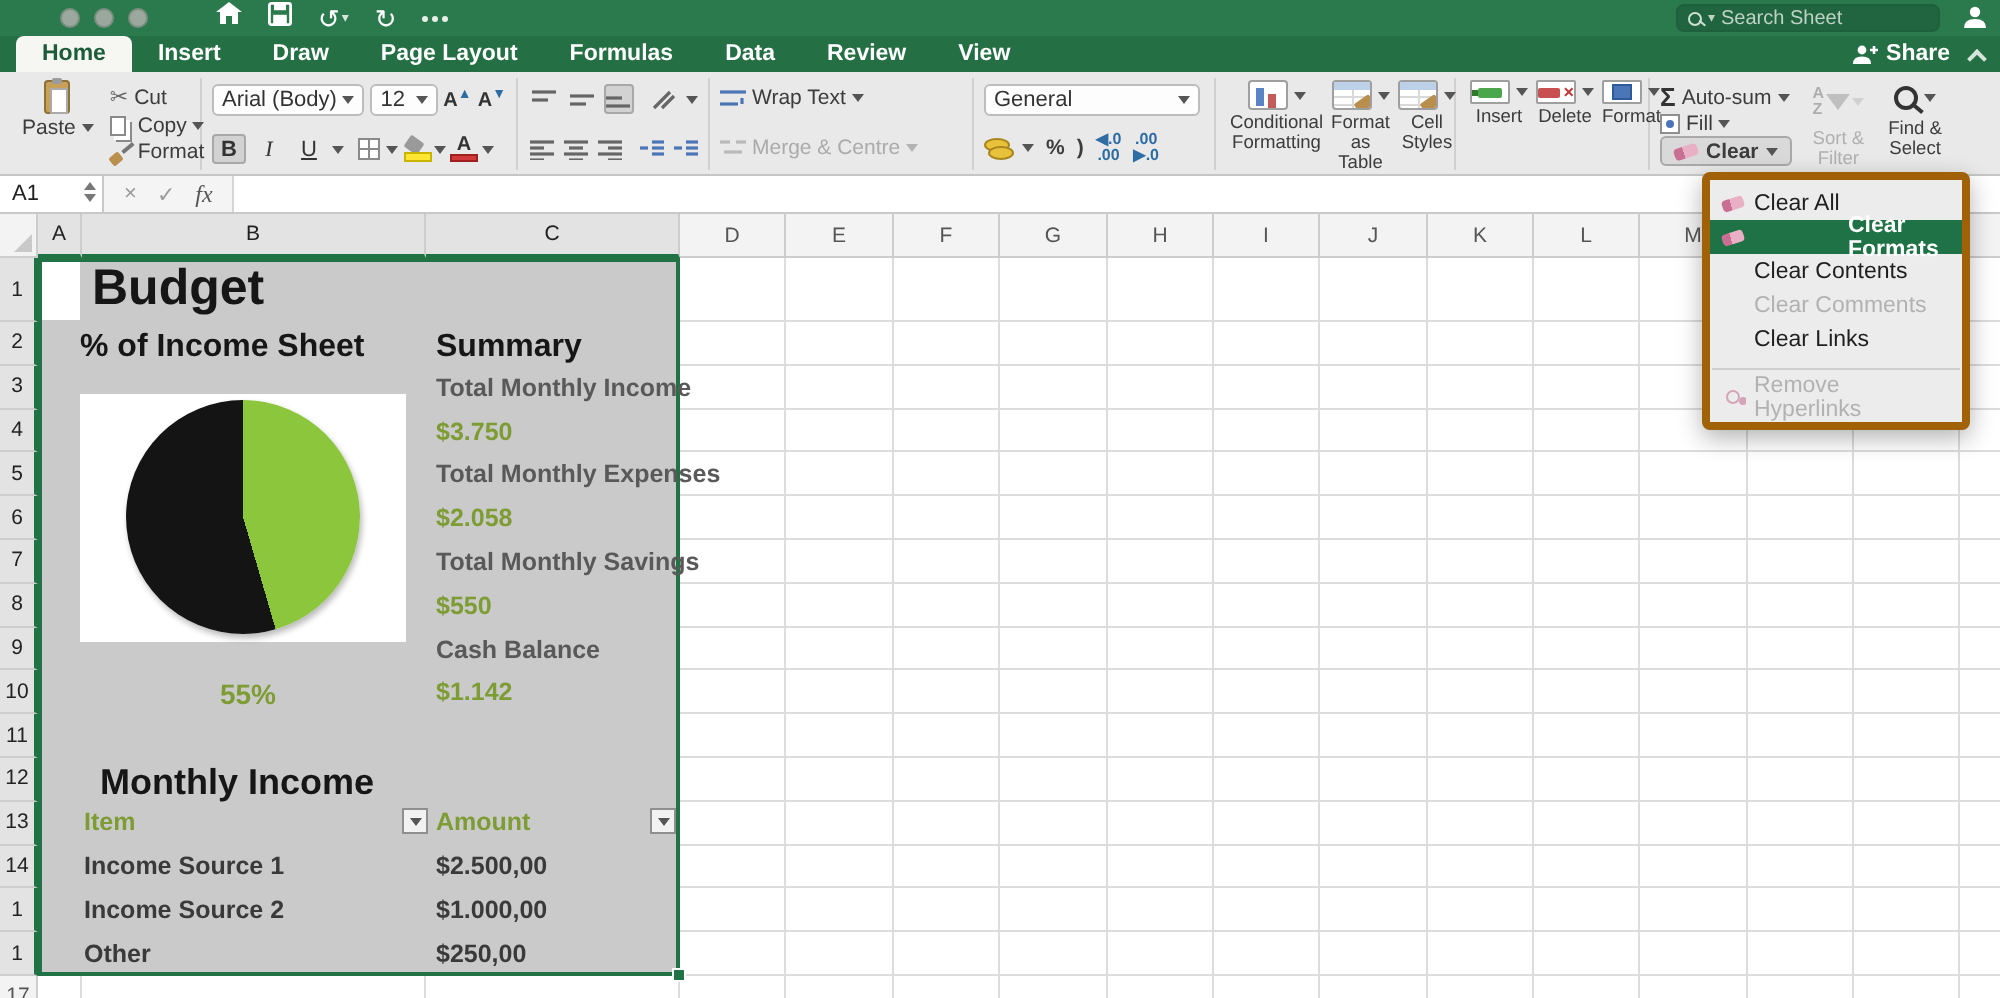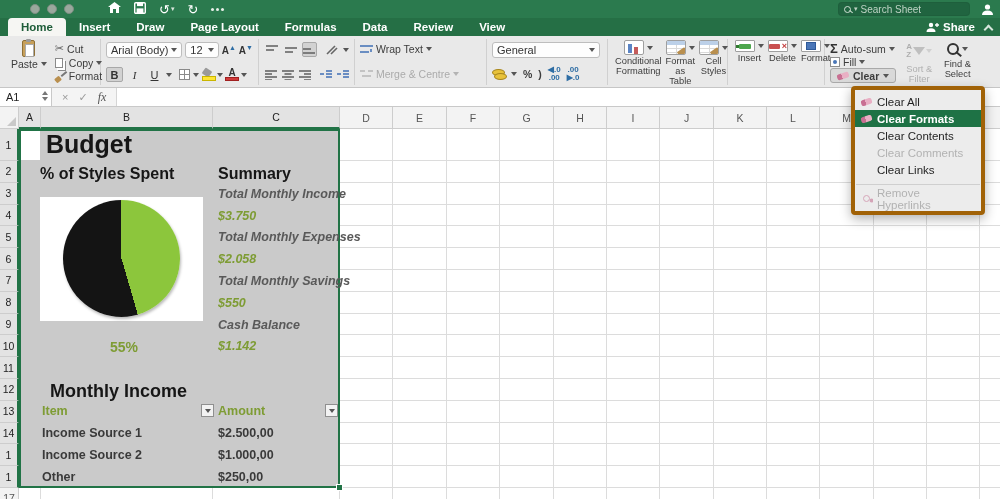--- a/index.html
+++ b/index.html
@@ -140,37 +140,37 @@
   .handle { position:absolute; left:317px; top:355px; width:7px; height:7px; background:#217346; border:1px solid #fff; z-index:3; }
   .a1cell { position:absolute; left:2px; top:2px; width:19px; height:29px; background:#fff; z-index:2; }
   .stext { position:absolute; z-index:2; white-space:nowrap; }
   .sheet-title { left:27px; top:1px; font-size:25px; font-weight:bold; color:#161616; }
   .sec-h { font-size:16px; font-weight:bold; color:#161616; }
   .chartbox { position:absolute; left:21px; top:68px; width:163px; height:124px; background:#fff; z-index:2; }
   .pie { position:absolute; left:23px; top:3px; width:117px; height:117px; border-radius:50%;
          background:conic-gradient(from 0deg, #8cc63c 0 45.5%, #141414 45.5% 100%);
          box-shadow:1px 2px 3px rgba(0,0,0,.28); }
   .pie-lbl { left:75px; top:210px; width:60px; text-align:center; font-size:14px; font-weight:bold; color:#7e9c34; }
-  .summary { position:absolute; left:199px; top:54px; z-index:2;font-style:italic; }
+  .summary { position:absolute; left:199px; top:54px; z-index:2; }
   .sum-item { height:43.6px; }
   .sum-label { height:21.8px; display:flex; align-items:center; font-size:12.5px; font-weight:bold; color:#595959; }
   .sum-value { height:21.8px; display:flex; align-items:center; font-size:12.5px; font-weight:bold; color:#7e9c34; }
   .income-title { left:23px; top:252px; font-size:18px; font-weight:bold; color:#161616;margin-left:8px; }
   .col-h { font-size:12.5px; font-weight:bold; color:#7e9c34; }
   .income-rows { position:absolute; left:0; top:293.6px; width:321px; z-index:2; }
   .inc-row { height:21.8px; position:relative; }
   .inc-item { position:absolute; left:23px; top:0; height:21.8px; display:flex; align-items:center; font-size:12.5px; font-weight:bold; color:#3a3a3a; }
   .inc-amt { position:absolute; left:199px; top:0; height:21.8px; display:flex; align-items:center; font-size:12.5px; font-weight:bold; color:#3a3a3a; }
   .filterbtn { position:absolute; width:13px; height:13px; background:#f2f2f2; border:1px solid #8f8f8f; display:flex; align-items:center; justify-content:center; z-index:2; }
   .filterbtn .caret { border-left-width:3px; border-right-width:3px; border-top-width:4px; }
 
   
   .clear-menu { position:absolute; left:851px; top:86px; width:134px; background:#ececec; border:4px solid #a16207; border-radius:4px; box-shadow:0 4px 12px rgba(0,0,0,.3); padding:3px 0 4px; z-index:50; }
   .menu-item { height:17px; display:flex; align-items:center; font-size:11.5px; color:#1f1f1f; padding-right:6px; position:relative; }
-  .menu-item[data-state="selected"] { background:#1e7245; color:#fff; font-weight:bold; }
+  .menu-item[data-state="selected"] { background:#1e7245; color:#fff; font-weight:bold;gap:47px; }
   .menu-item[data-state="disabled"] { color:#b2b2b2; }
   .menu-item[data-sep="true"] { margin-top:12px; }
   .menu-item[data-sep="true"]::before { content:""; position:absolute; left:1px; right:1px; top:-6px; height:1px; background:#cfcfcf; }
   .mi-icon { width:22px; flex:none; display:flex; justify-content:center; }
   .mi-icon[data-icon="eraser"]::before { content:""; width:11px; height:6px; background:linear-gradient(90deg,#c86f92 0 40%, #e9afc4 40%); border-radius:2px; transform:rotate(-18deg); }
   .mi-icon[data-icon="hyperlink"]::before { content:""; width:5px; height:5px; border-radius:50%; border:1.5px solid #cf93ab; box-shadow:5px 2px 0 -1.5px #cf93ab, 5px 2px 0 0 #ececec inset; opacity:.8; }
 </style>
 </head>
 <body>
 
@@ -721,21 +721,21 @@
             <div class="hline" style="height: 21.8px;"></div>
             <div class="hline" style="height: 21.8px;"></div>
             <div class="hline" style="height: 21.8px;"></div>
             <div class="hline" style="height: 21.8px;"></div>
           </div>
 
         <div class="selrect"></div>
         <div class="a1cell"></div>
 
         <div class="stext sheet-title">Budget</div>
-        <div class="stext sec-h" style="left:21px; top:36px">% of Styles Spent</div>
+        <div class="stext sec-h" style="left:21px; top:36px">% of Income Sheet</div>
         <div class="stext sec-h" style="left:199px; top:36px">Summary</div>
 
         <div class="chartbox">
           <div class="pie"></div>
         </div>
         <div class="stext pie-lbl">55%</div>
 
         <div class="summary">
 
             <div class="sum-item">

